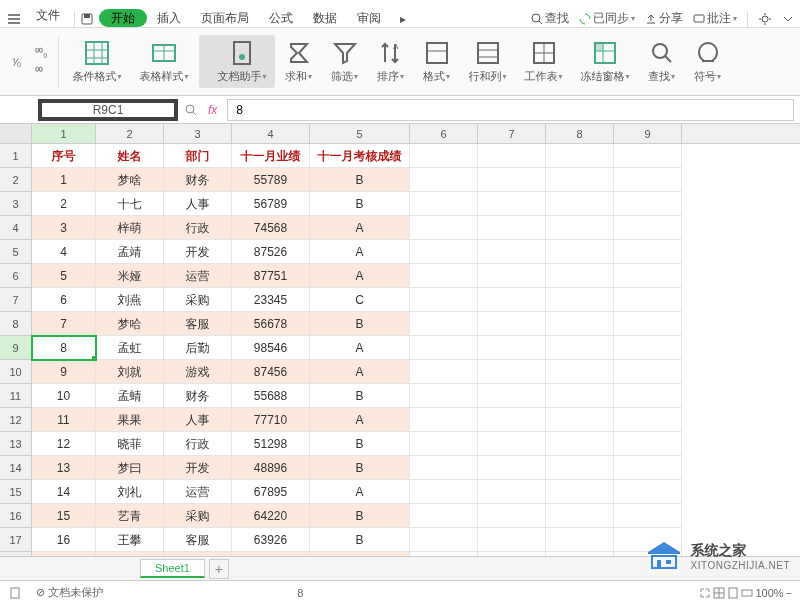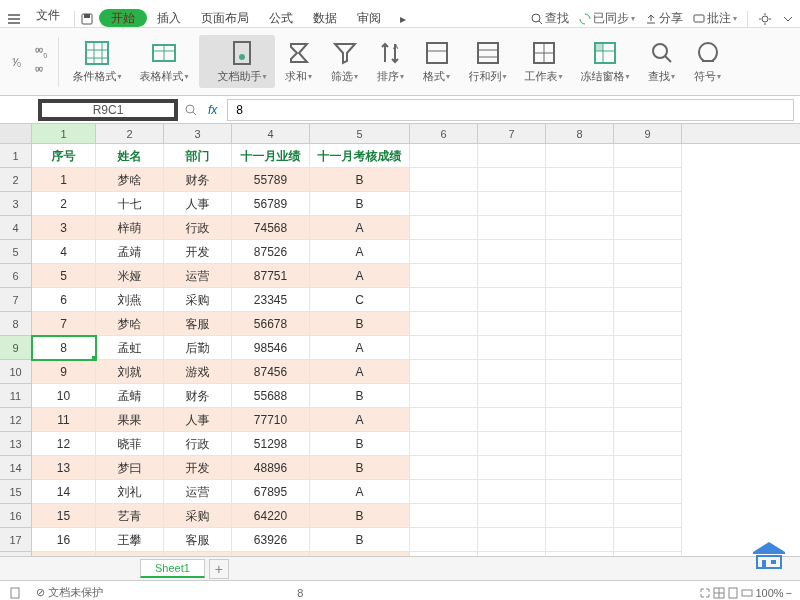--- a/index.html
+++ b/index.html
@@ -1,56 +1,56 @@
 <!DOCTYPE html>
 <html><head>
 <meta charset="utf-8">
 <style>
 * { box-sizing: border-box; margin: 0; padding: 0; font-family: "Microsoft YaHei", sans-serif; }
 body { width: 800px; height: 600px; background: #fff; overflow: hidden; position: relative; font-size: 12px; color: #333; }
 
 .menubar { display: flex; align-items: flex-end; height: 28px; border-bottom: 1px solid #ddd; padding: 0 6px; gap: 4px; }
 .menubar .menu-icon { width: 16px; height: 16px; display: inline-flex; align-items: center; justify-content: center; color: #555; }
 .menubar .tab { padding: 3px 10px; font-size: 12px; color: #444; cursor: pointer; }
-.menubar .tab.active { background: #27b34a; color: #7f1d1d; border-radius: 10px; padding: 2px 12px; }
+.menubar .tab.active { background: #27b34a; color: #000000; border-radius: 10px; padding: 2px 12px; }
 .menubar .right { margin-left: auto; display: flex; gap: 10px; align-items: center; color: #555; }
 .menubar .right span { display: flex; align-items: center; gap: 2px; cursor: pointer; }
 .menubar .sep { width: 1px; height: 16px; background: #ddd; }
 
 .ribbon { display: flex; align-items: center; height: 68px; border-bottom: 1px solid #ccc; padding: 0 8px; gap: 6px; background: #fafafa; }
 .ribbon .group { display: flex; flex-direction: column; align-items: center; gap: 2px; padding: 4px 8px; cursor: pointer; border-radius: 3px; }
 .ribbon .group.active { background: #e0e0e0; padding-left: 19px; }
 .ribbon .group .ico { width: 28px; height: 28px; display: flex; align-items: center; justify-content: center; }
 .ribbon .group .lbl { font-size: 11px; color: #555; display: flex; align-items: center; gap: 1px; }
 .ribbon .small-icons { display: flex; flex-direction: column; gap: 4px; padding: 4px; }
 .ribbon .small-icons span { font-size: 11px; color: #666; cursor: pointer; }
 .ribbon .vsep { width: 1px; height: 50px; background: #e0e0e0; }
 
 .formula-bar { display: flex; align-items: center; height: 28px; border-bottom: 1px solid #ccc; padding: 2px 6px; gap: 6px; }
 .name-box { width: 140px; height: 22px; border: 4px solid #404040; padding: 0 8px; font-size: 12px; text-align: center; display: flex; align-items: center; justify-content: center; color: #555; margin-left: 32px; }
-.fx-label { color: #0369a1; font-style: italic; padding: 0 4px; }
+.fx-label { color: #ec4899; font-style: italic; padding: 0 4px; }
 .formula-input { flex: 1; height: 22px; border: 1px solid #ccc; padding: 0 8px; font-size: 12px; }
 
 .grid-area { position: relative; height: 432px; overflow: hidden; }
 .col-headers { display: flex; height: 20px; background: #f0f0f0; border-bottom: 1px solid #ccc; position: sticky; top: 0; }
 .corner { width: 32px; border-right: 1px solid #ccc; background: #e8e8e8; }
 .col-h { border-right: 1px solid #ccc; text-align: center; line-height: 20px; color: #555; font-size: 11px; background: #f0f0f0; }
 .col-h.c1 { width: 64px; } .col-h.c2 { width: 68px; } .col-h.c3 { width: 68px; }
 .col-h.c4 { width: 78px; } .col-h.c5 { width: 100px; }
 .col-h.c6,.col-h.c7,.col-h.c8,.col-h.c9 { width: 68px; }
 .col-h.sel { background: #d5f0d5; }
 
 .rows { }
 .row { display: flex; height: 24px; }
 .row-h { width: 32px; border-right: 1px solid #ccc; border-bottom: 1px solid #ccc; background: #f0f0f0; text-align: center; line-height: 24px; color: #555; font-size: 11px; }
 .row-h.sel { background: #d5f0d5; }
 .cell { border-right: 1px solid #e5e5e5; border-bottom: 1px solid #e5e5e5; line-height: 24px; padding: 0 4px; font-size: 12px; text-align: center; overflow: hidden; white-space: nowrap; }
 .c1 { width: 64px; } .c2 { width: 68px; } .c3 { width: 68px; } .c4 { width: 78px; } .c5 { width: 100px; }
 .c6,.c7,.c8,.c9 { width: 68px; }
-.hdr { font-weight: bold; color: #15803d; background: #fff; }
+.hdr { font-weight: bold; color: #b91c1c; background: #fff; }
 .stripe { background: #fce8dc; }
 .sel-cell { outline: 2px solid #27b34a; outline-offset: -1px; background: #fff !important; position: relative; }
 .sel-cell::after { content:''; position:absolute; right:-3px; bottom:-3px; width:6px; height:6px; background:#27b34a; }
 
 .sheet-tabs { display: flex; align-items: center; height: 24px; border-top: 1px solid #ccc; background: #f5f5f5; padding-left: 140px; gap: 4px; }
 .sheet-tab { padding: 2px 14px; background: #fff; border: 1px solid #ccc; border-bottom: 2px solid #27b34a; font-size: 11px; color: #27b34a; cursor: pointer; }
 .add-sheet { width: 20px; height: 20px; border: 1px solid #ccc; text-align: center; line-height: 18px; color: #888; cursor: pointer; font-size: 14px; }
 
 .statusbar { display: flex; align-items: center; height: 24px; border-top: 1px solid #ccc; padding: 0 8px; gap: 14px; font-size: 11px; color: #666; }
 .statusbar .right { margin-left: auto; display: flex; gap: 2px; align-items: center; }
@@ -531,13 +531,17 @@
   </div>
 </div>
 
 <div class="watermark">
   <svg class="logo" viewBox="0 0 40 32">
     <path d="M20 2 L36 12 L36 14 L4 14 L4 12 Z" fill="#2a7bd6"></path>
     <rect x="8" y="16" width="24" height="12" fill="none" stroke="#2a7bd6" stroke-width="2"></rect>
     <rect x="13" y="20" width="4" height="8" fill="#2a7bd6"></rect>
     <rect x="22" y="20" width="5" height="4" fill="#2a7bd6"></rect>
   </svg>
+  <div>
+    <div class="txt">系统之家</div>
+    <div class="url">XITONGZHIJIA.NET</div>
+  </div>
 </div>
 
 </body></html>

